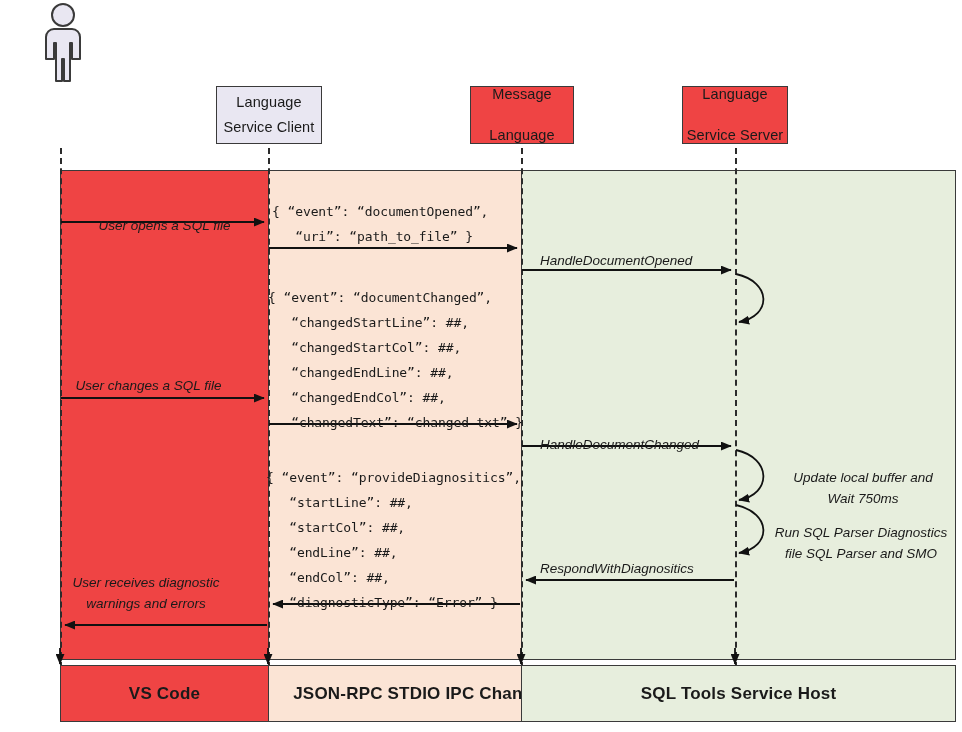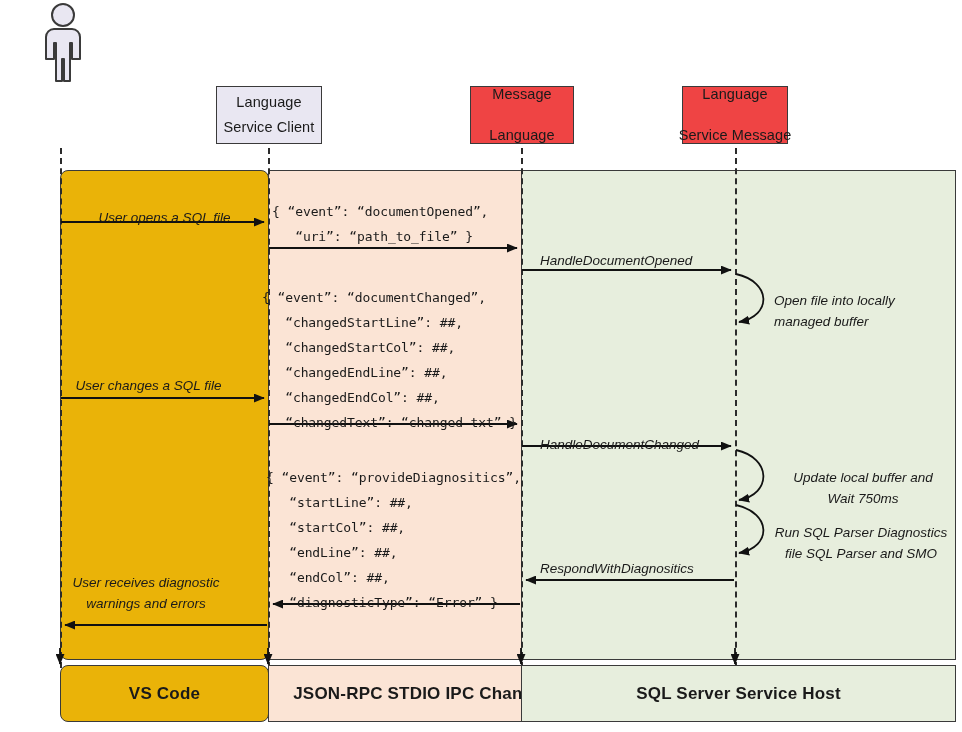--- a/index.html
+++ b/index.html
@@ -1,21 +1,21 @@
 <!DOCTYPE html>
 <html><head>
 <meta charset="utf-8">
 <style>
   html,body{margin:0;padding:0;background:#ffffff;}
   body{width:962px;height:732px;font-family:"Liberation Sans",sans-serif;color:#1a1a1a;}
   #stage{position:relative;width:962px;height:732px;overflow:hidden;}
 
   
   .band{position:absolute;box-sizing:border-box;border:1.6px solid #3a3a3a;}
-  .band-lav{background:#eab308;border-radius:8px;}
+  .band-lav{background:#ef4444;}
   .band-peach{background:#fbe4d5;}
   .band-green{background:#e7eedd;}
 
   
   .pbox{position:absolute;box-sizing:border-box;border:1.6px solid #3a3a3a;
         display:flex;flex-direction:column;align-items:center;justify-content:center;
         font-size:14.5px;line-height:1.75;letter-spacing:.1px;}
   .pbox .ln{display:block;white-space:nowrap;}
   .pbox-lav{background:#e9e7f2;}
   .pbox-green{background:#ef4444;gap:15px;}
@@ -68,21 +68,21 @@
     <span class="ln">Service Client</span>
   </div>
 
   <div class="pbox pbox-green" style="left:470px; top:86px; width:104px; height:58px;">
     <span class="ln">Message</span>
     <span class="ln">Language</span>
   </div>
 
   <div class="pbox pbox-green" style="left:682px; top:86px; width:106px; height:58px;">
     <span class="ln">Language</span>
-    <span class="ln">Service Message</span>
+    <span class="ln">Service Server</span>
   </div>
 
   <svg id="wires">
     <defs>
       <marker id="ah" markerWidth="11" markerHeight="9" refX="10.2" refY="4.5" orient="auto" markerUnits="userSpaceOnUse">
         <path d="M0,0 L11,4.5 L0,9 z" fill="#111"></path>
       </marker>
       <marker id="ahl" markerWidth="11" markerHeight="9" refX="10.2" refY="4.5" orient="auto" markerUnits="userSpaceOnUse">
         <path d="M0,0 L11,4.5 L0,9 z" fill="#111"></path>
       </marker>
@@ -137,21 +137,21 @@
     </g>
 
     <g>
       <line x1="60" y1="648" x2="60" y2="664" stroke="#111" stroke-width="1.8" marker-end="url(#ah)"></line>
       <line x1="268" y1="648" x2="268" y2="664" stroke="#111" stroke-width="1.8" marker-end="url(#ah)"></line>
       <line x1="521" y1="648" x2="521" y2="664" stroke="#111" stroke-width="1.8" marker-end="url(#ah)"></line>
       <line x1="735" y1="648" x2="735" y2="664" stroke="#111" stroke-width="1.8" marker-end="url(#ah)"></line>
     </g>
   </svg>
 
-  <div class="mlabel" style="left:60px; top:208px; width:209px;">
+  <div class="mlabel" style="left:60px; top:216px; width:209px;">
     <span>User opens a SQL file</span>
   </div>
 
   <div class="mlabel left" style="left:540px; top:251px;text-align:center;">
     <span>HandleDocumentOpened</span>
   </div>
 
   <div class="mlabel" style="left:60px; top:376px; width:177px;">
     <span>User changes a SQL file</span>
   </div>
@@ -162,55 +162,51 @@
 
   <div class="mlabel left" style="left:540px; top:559px;">
     <span>RespondWithDiagnositics</span>
   </div>
 
   <div class="mlabel" style="left:60px; top:573px; width:172px;">
     <span>User receives diagnostic</span><br>
     <span>warnings and errors</span>
   </div>
 
-  <div class="mlabel left" style="left:774px; top:291px;">
-    <span>Open file into locally</span><br>
-    <span>managed buffer</span>
-  </div>
 
   <div class="mlabel" style="left:770px; top:468px; width:186px;">
     <span>Update local buffer and</span><br>
     <span>Wait 750ms</span>
   </div>
 
   <div class="mlabel" style="left:766px; top:523px; width:190px;">
     <span>Run SQL Parser Diagnostics</span><br>
     <span>file SQL Parser and SMO</span>
   </div>
 
   <div class="json" style="left:272px; top:199px;">{ “event”: “documentOpened”,
    “uri”: “path_to_file” }</div>
 
-  <div class="json" style="left:262px; top:285px;">{ “event”: “documentChanged”,
+  <div class="json" style="left:268px; top:285px;">{ “event”: “documentChanged”,
    “changedStartLine”: ##,
    “changedStartCol”: ##,
    “changedEndLine”: ##,
    “changedEndCol”: ##,
    “changedText”: “changed txt” }</div>
 
   <div class="json" style="left:266px; top:465px;">{ “event”: “provideDiagnositics”,
    “startLine”: ##,
    “startCol”: ##,
    “endLine”: ##,
    “endCol”: ##,
    “diagnosticType”: “Error” }</div>
 
   <div class="fbox band-lav" style="left:60px; top:665px; width:209px; height:57px;">
     <span>VS Code</span>
   </div>
   <div class="fbox band-peach" style="left:268px; top:665px; width:305px; height:57px;">
     <span>JSON-RPC STDIO IPC Channel</span>
   </div>
   <div class="fbox band-green" style="left:521px; top:665px; width:435px; height:57px;">
-    <span>SQL Server Service Host</span>
+    <span>SQL Tools Service Host</span>
   </div>
 
 </div>
 
 </body></html>

